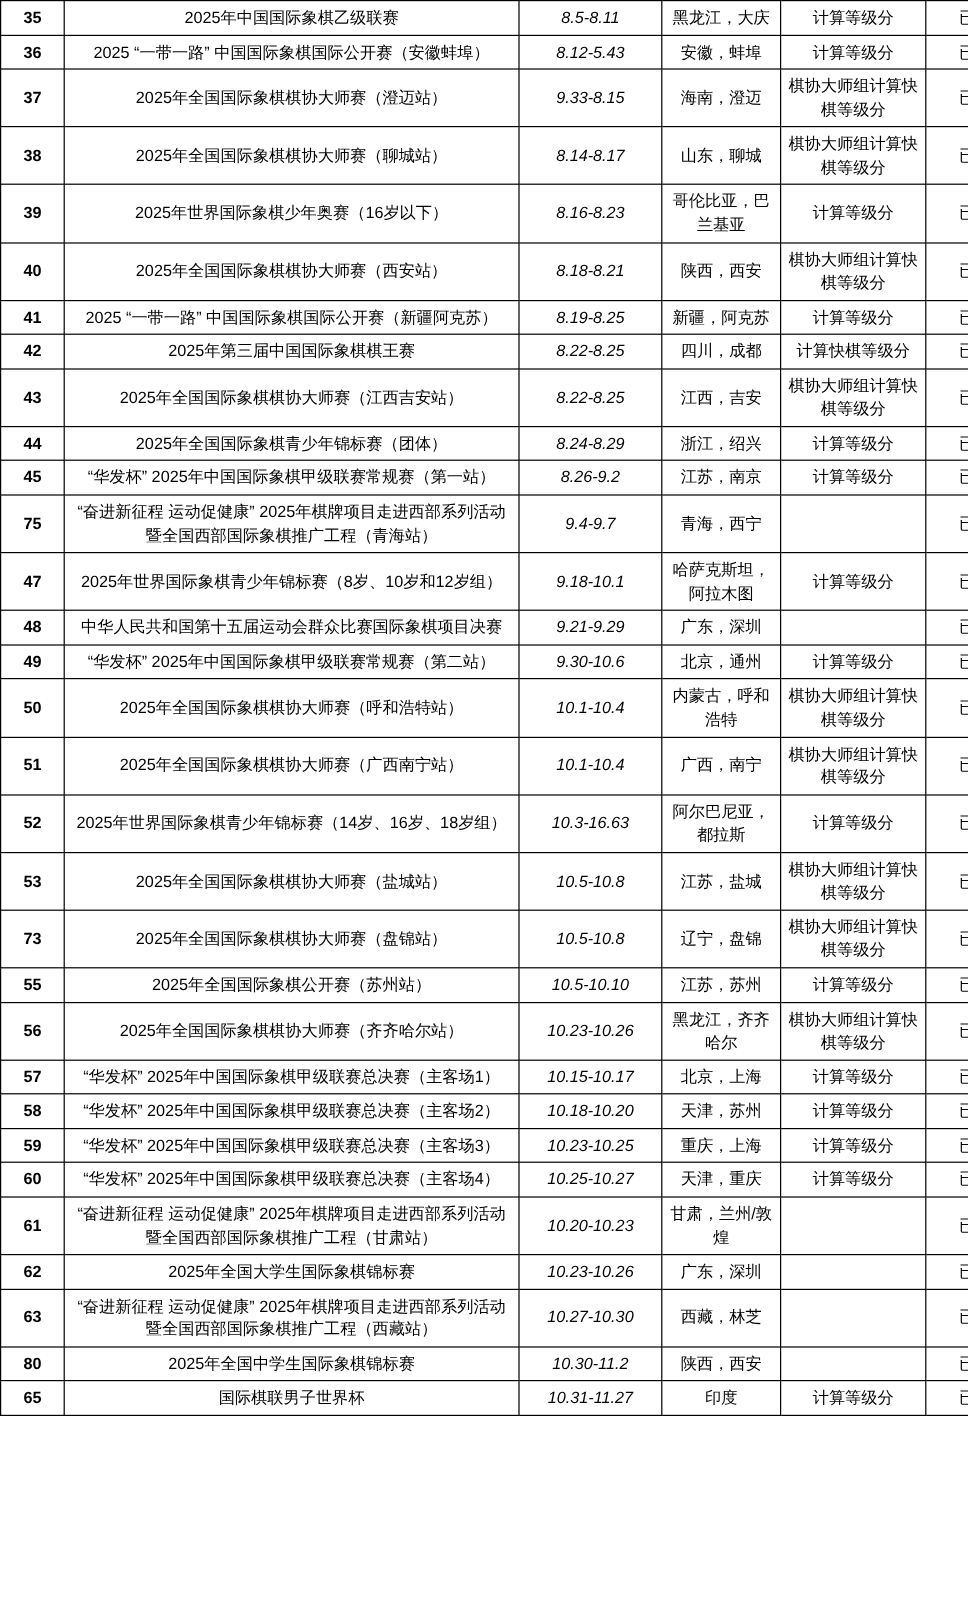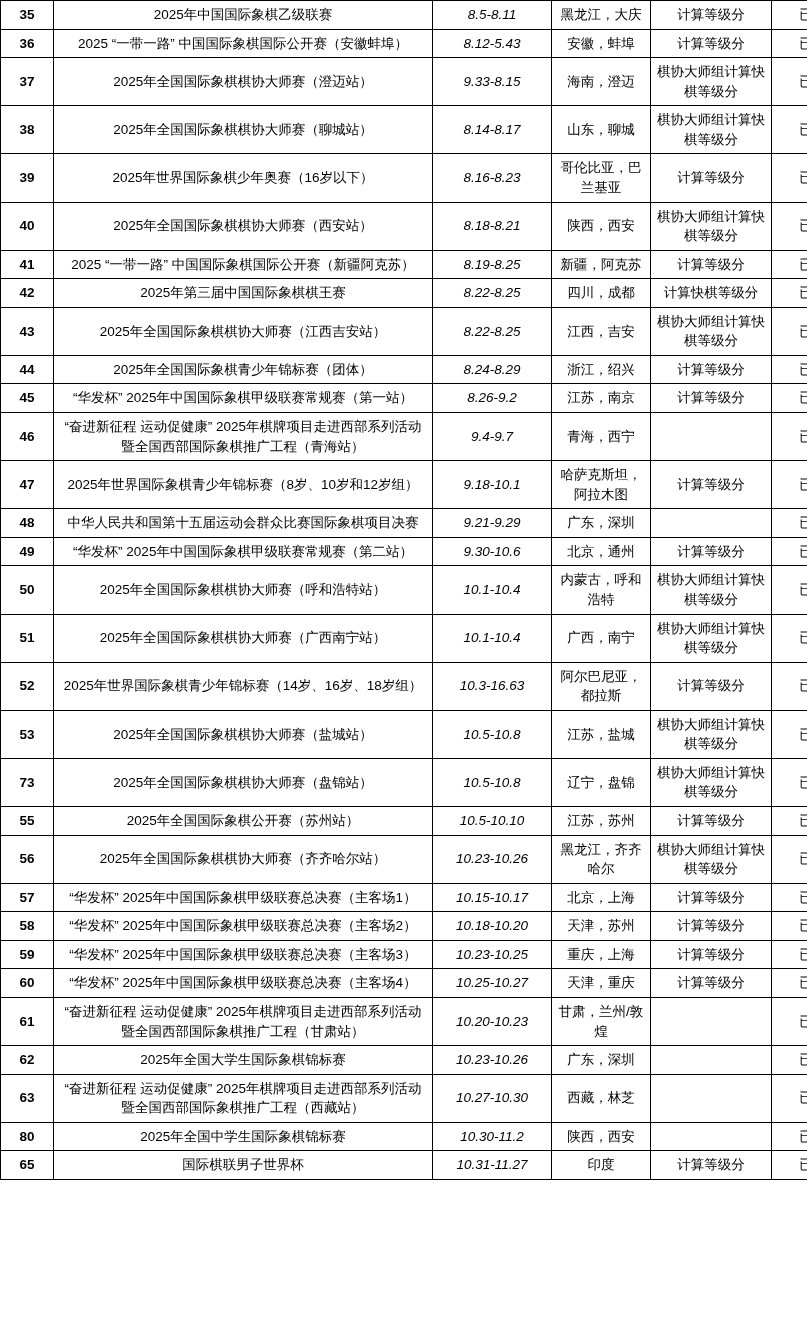--- a/index.html
+++ b/index.html
@@ -120,21 +120,21 @@
       </tr>
       <tr>
         <td class="col-no">45</td>
         <td class="col-name">“华发杯” 2025年中国国际象棋甲级联赛常规赛（第一站）</td>
         <td class="col-date">8.26-9.2</td>
         <td class="col-place">江苏，南京</td>
         <td class="col-rating">计算等级分</td>
         <td class="col-status">已完成</td>
       </tr>
       <tr>
-        <td class="col-no">46</td>
+        <td class="col-no">75</td>
         <td class="col-name">“奋进新征程 运动促健康” 2025年棋牌项目走进西部系列活动暨全国西部国际象棋推广工程（青海站）</td>
         <td class="col-date">9.4-9.7</td>
         <td class="col-place">青海，西宁</td>
         <td class="col-rating"></td>
         <td class="col-status">已完成</td>
       </tr>
       <tr>
         <td class="col-no">47</td>
         <td class="col-name">2025年世界国际象棋青少年锦标赛（8岁、10岁和12岁组）</td>
         <td class="col-date">9.18-10.1</td>

